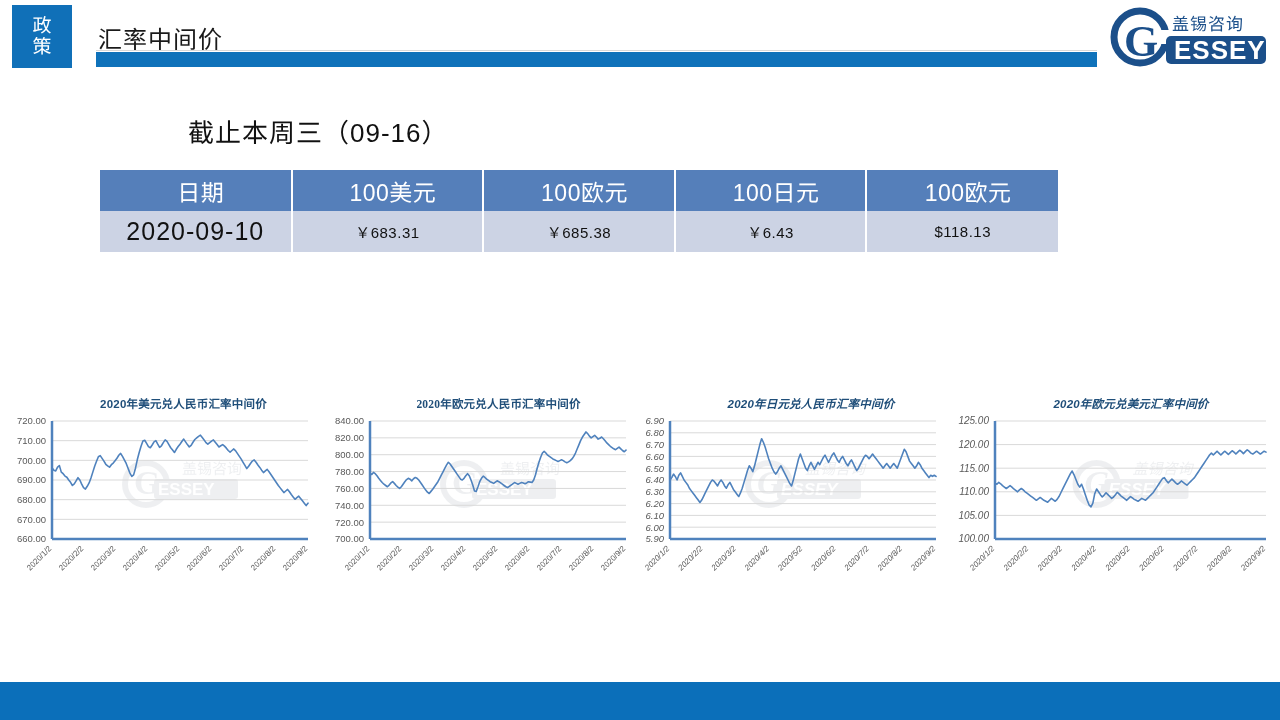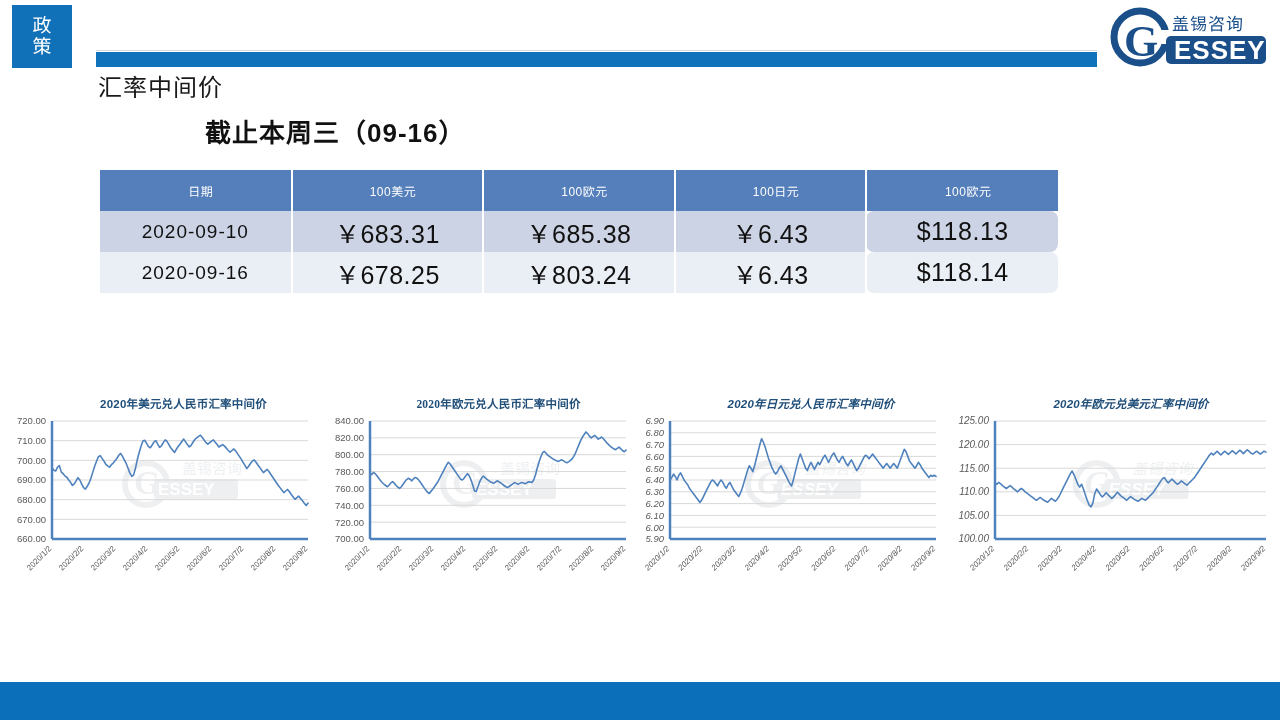--- a/index.html
+++ b/index.html
@@ -14,59 +14,59 @@
   
   .badge{
     position:absolute;left:12px;top:5px;width:60px;height:63px;
     background:#1070b8;color:#fff;font-size:19px;line-height:1.08;
     display:flex;flex-direction:column;align-items:center;justify-content:center;
     letter-spacing:0px;font-weight:400;
   }
   .badge span{display:block;}
   .hdr-title{
     position:absolute;left:98px;top:20px;font-size:24px;color:#1a1a1a;
-    font-weight:400;letter-spacing:1px;margin-top:48px;
+    font-weight:400;letter-spacing:1px;
   }
   .hdr-rule{
     position:absolute;left:96px;top:52px;width:1001px;height:15px;background:#0f72ba;
   }
   .hdr-hairline{
     position:absolute;left:96px;top:50px;width:1001px;height:1px;background:#d8d8d8;
   }
 
   
   .logo{position:absolute;left:1104px;top:6px;width:165px;height:62px;}
   .logo svg{display:block;}
 
   
   .sec-title{
-    position:absolute;left:205px;top:112px;font-size:26px;font-weight:bold;
+    position:absolute;left:188px;top:112px;font-size:26px;font-weight:normal;
     color:#111;letter-spacing:1px;text-align:right;
   }
 
   
   .tbl{
     position:absolute;left:100px;top:170px;width:958px;
     border-collapse:collapse;table-layout:fixed;
   }
   .tbl th{
-    background:#557fba;color:#fff;font-size:12px;font-weight:400;
+    background:#557fba;color:#fff;font-size:23px;font-weight:400;
     height:39px;text-align:center;border-right:2px solid #fff;
     letter-spacing:0.5px;
     padding-left:12px;
   }
   .tbl th:last-child{border-right:none;}
   .tbl td{
-    font-size:25px;color:#111;height:39px;text-align:center;
+    font-size:15px;color:#111;height:39px;text-align:center;
     border-right:2px solid #fff;letter-spacing:0.5px;
   }
-  .tbl td:last-child{border-right:none;border-radius:8px;}
+  .tbl td:last-child{border-right:none;}
   .tbl tr.r1 td{background:#ccd3e4;}
   .tbl tr.r2 td{background:#eaeef5;}
-  .tbl td.date{font-size:19px;letter-spacing:1px;margin-top:32px;}
+  .tbl td.date{font-size:25px;letter-spacing:1px;margin-top:32px;}
 
   
   .chart{position:absolute;top:395px;height:215px;}
   .chart .ct{
     font-size:11.5px;font-weight:bold;color:#1f4e79;text-align:center;
     letter-spacing:0.2px;white-space:nowrap;margin-left:12px;
   }
   .chart .cbody{position:relative;}
   .chart svg{display:block;}
 
@@ -122,27 +122,20 @@
         <th>100欧元</th>
       </tr>
     </thead>
     <tbody>
       <tr class="r1">
         <td class="date">2020-09-10</td>
         <td>￥683.31</td>
         <td>￥685.38</td>
         <td>￥6.43</td>
         <td>$118.13</td>
-      </tr>
-      <tr class="r2">
-        <td class="date">2020-09-16</td>
-        <td>￥678.25</td>
-        <td>￥803.24</td>
-        <td>￥6.43</td>
-        <td>$118.14</td>
       </tr>
     </tbody>
   </table>
 
   <div class="chart" id="c1">
     <div class="ct">2020年美元兑人民币汇率中间价</div>
     <div class="cbody">
         <svg width="320" height="190" viewBox="0 0 320 190">
           <g opacity="0.16">
             <circle cx="146" cy="73" r="21" fill="none" stroke="#9aa3ad" stroke-width="6"></circle>

